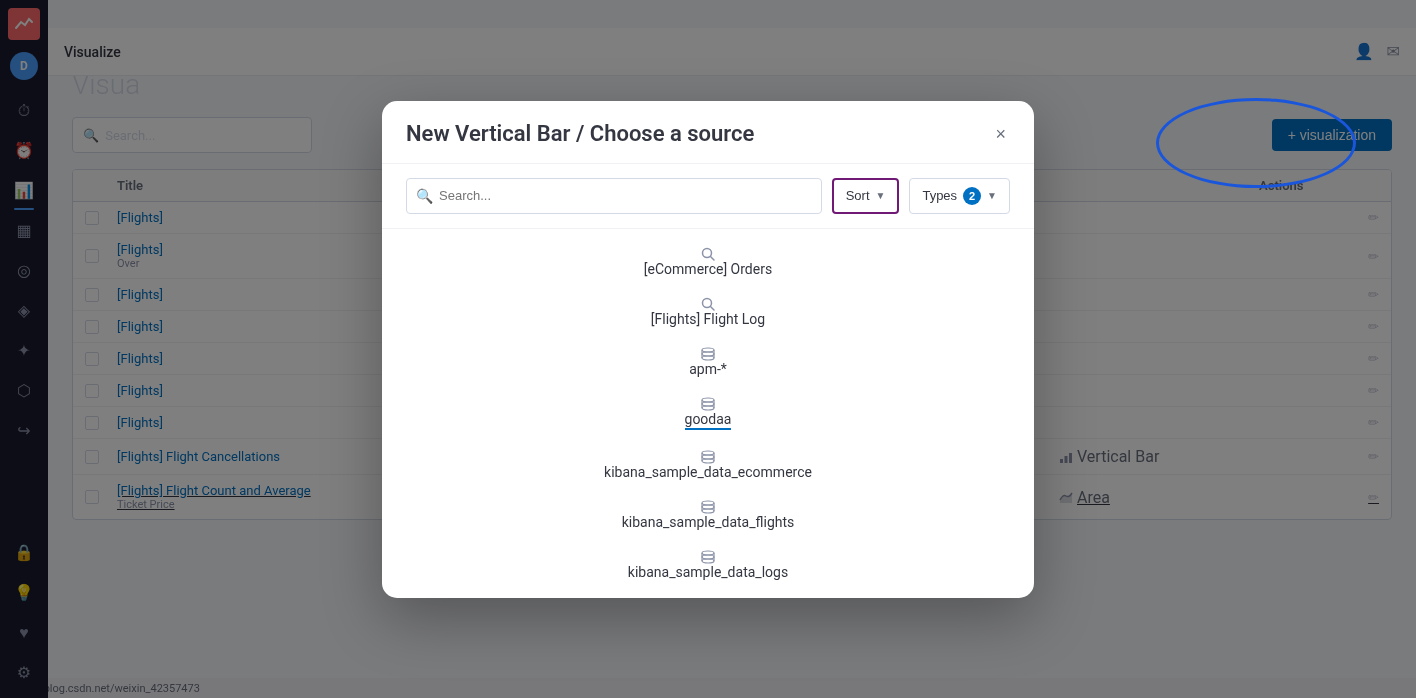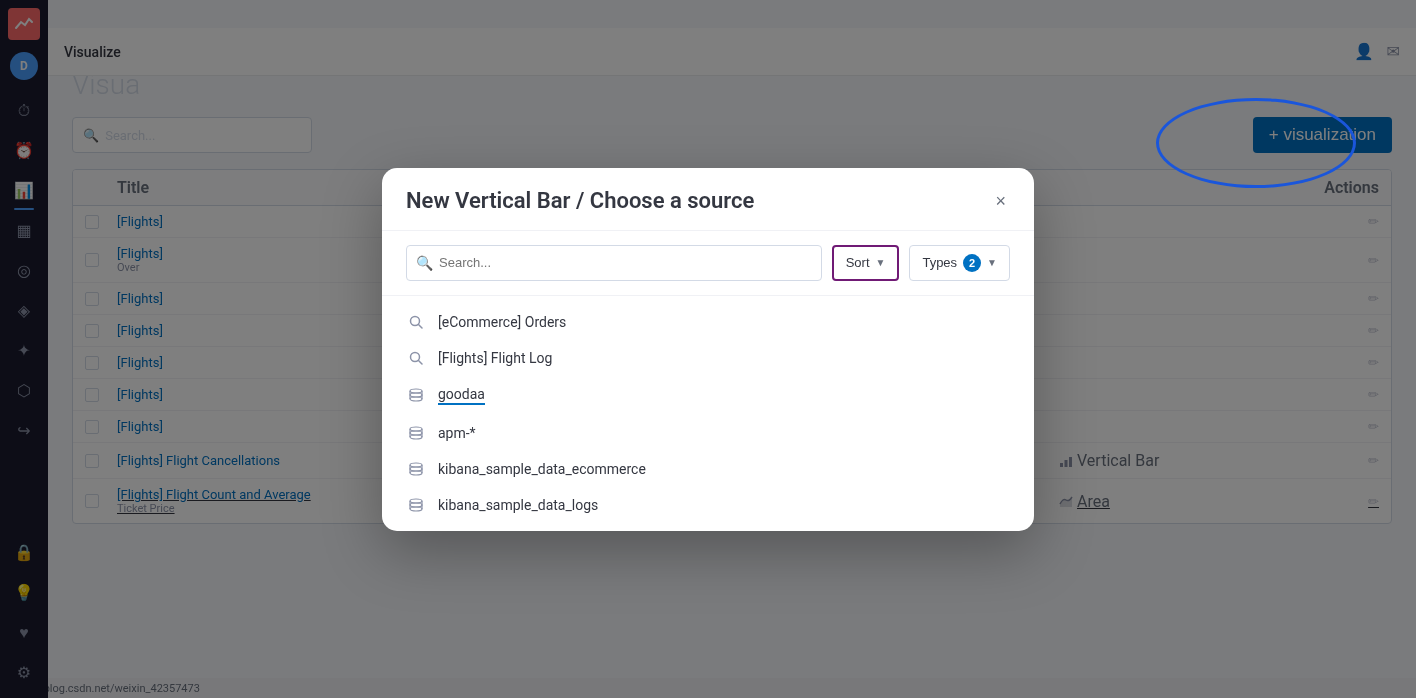--- a/index.html
+++ b/index.html
@@ -137,38 +137,38 @@
       align-items: center;
       gap: 6px;
     }
     .create-btn {
       margin-left: auto;
       background: #0071c2;
       color: white;
       border: none;
       border-radius: 4px;
       padding: 8px 16px;
-      font-size: 17px;
+      font-size: 14px;
       cursor: pointer;
       white-space: nowrap;
     }
 
     
     .table-wrap {
       background: white;
       border: 1px solid #d3dae6;
       border-radius: 4px;
       overflow: hidden;
     }
     .table-header {
       display: grid;
       grid-template-columns: 32px 1fr 200px 120px;
       padding: 8px 12px;
       border-bottom: 1px solid #d3dae6;
-      font-size: 16px;
+      font-size: 13px;
       color: #69707d;
       font-weight: 600;
       background: #fafbfd;
     }
     .table-row {
       display: grid;
       grid-template-columns: 32px 1fr 200px 120px;
       padding: 8px 12px;
       border-bottom: 1px solid #f0f1f5;
       font-size: 13px;
@@ -318,23 +318,24 @@
     .modal-list {
       padding: 8px 0;
       max-height: 400px;
       overflow-y: auto;
     }
 
     .list-item {
       display: flex;
       align-items: center;
       padding: 10px 24px;
-      gap: 12px;
+      gap: 0;
       cursor: pointer;
       transition: background 0.1s;
+      flex-direction: column;
     }
 
     .item-icon {
       color: #8c93a8;
       font-size: 14px;
       flex-shrink: 0;
       width: 20px;
       display: flex;
       align-items: center;
       justify-content: center;
@@ -409,21 +410,21 @@
     <button class="create-btn">
       + <span>visualization</span>
     </button>
   </div>
 
   <div class="table-wrap">
     <div class="table-header">
       <div></div>
       <div>Title</div>
       <div></div>
-      <div style="text-align:right">Actions</div>
+      <div style="text-align:left">Actions</div>
     </div>
     <div class="table-row">
       <div class="row-check"></div>
       <div class="row-title">[Flights]</div>
       <div></div>
       <div class="edit-icon">✏</div>
     </div>
     <div class="table-row">
       <div class="row-check"></div>
       <div>
@@ -531,20 +532,35 @@
       </div>
 
       <div class="list-item">
         <span class="item-icon">
           <svg width="14" height="14" viewBox="0 0 14 14" fill="none">
             <circle cx="6" cy="6" r="4.5" stroke="#8c93a8" stroke-width="1.5"></circle>
             <line x1="9.5" y1="9.5" x2="13" y2="13" stroke="#8c93a8" stroke-width="1.5" stroke-linecap="round"></line>
           </svg>
         </span>
         <span class="item-label">[Flights] Flight Log</span>
+      </div>
+
+      <div class="list-item">
+        <span class="item-icon">
+          <svg width="16" height="14" viewBox="0 0 16 14" fill="none">
+            <ellipse cx="8" cy="3" rx="6" ry="2" stroke="#8c93a8" stroke-width="1.2"></ellipse>
+            <path d="M2 3 L2 7" stroke="#8c93a8" stroke-width="1.2"></path>
+            <path d="M14 3 L14 7" stroke="#8c93a8" stroke-width="1.2"></path>
+            <ellipse cx="8" cy="7" rx="6" ry="2" stroke="#8c93a8" stroke-width="1.2"></ellipse>
+            <path d="M2 7 L2 11" stroke="#8c93a8" stroke-width="1.2"></path>
+            <path d="M14 7 L14 11" stroke="#8c93a8" stroke-width="1.2"></path>
+            <ellipse cx="8" cy="11" rx="6" ry="2" stroke="#8c93a8" stroke-width="1.2"></ellipse>
+          </svg>
+        </span>
+        <span class="item-label">apm-*</span>
       </div>
 
       <div class="list-item">
         <span class="item-icon">
           <svg width="16" height="14" viewBox="0 0 16 14" fill="none">
             <ellipse cx="8" cy="3" rx="6" ry="2" stroke="#8c93a8" stroke-width="1.2"></ellipse>
             <path d="M2 3 L2 7" stroke="#8c93a8" stroke-width="1.2"></path>
             <path d="M14 3 L14 7" stroke="#8c93a8" stroke-width="1.2"></path>
             <ellipse cx="8" cy="7" rx="6" ry="2" stroke="#8c93a8" stroke-width="1.2"></ellipse>
             <path d="M2 7 L2 11" stroke="#8c93a8" stroke-width="1.2"></path>
@@ -560,38 +576,37 @@
           <svg width="16" height="14" viewBox="0 0 16 14" fill="none">
             <ellipse cx="8" cy="3" rx="6" ry="2" stroke="#8c93a8" stroke-width="1.2"></ellipse>
             <path d="M2 3 L2 7" stroke="#8c93a8" stroke-width="1.2"></path>
             <path d="M14 3 L14 7" stroke="#8c93a8" stroke-width="1.2"></path>
             <ellipse cx="8" cy="7" rx="6" ry="2" stroke="#8c93a8" stroke-width="1.2"></ellipse>
             <path d="M2 7 L2 11" stroke="#8c93a8" stroke-width="1.2"></path>
             <path d="M14 7 L14 11" stroke="#8c93a8" stroke-width="1.2"></path>
             <ellipse cx="8" cy="11" rx="6" ry="2" stroke="#8c93a8" stroke-width="1.2"></ellipse>
           </svg>
         </span>
-        <span class="item-label">apm-*</span>
+        <span class="item-label">kibana_sample_data_ecommerce</span>
       </div>
 
       <div class="list-item">
         <span class="item-icon">
           <svg width="16" height="14" viewBox="0 0 16 14" fill="none">
             <ellipse cx="8" cy="3" rx="6" ry="2" stroke="#8c93a8" stroke-width="1.2"></ellipse>
             <path d="M2 3 L2 7" stroke="#8c93a8" stroke-width="1.2"></path>
             <path d="M14 3 L14 7" stroke="#8c93a8" stroke-width="1.2"></path>
             <ellipse cx="8" cy="7" rx="6" ry="2" stroke="#8c93a8" stroke-width="1.2"></ellipse>
             <path d="M2 7 L2 11" stroke="#8c93a8" stroke-width="1.2"></path>
             <path d="M14 7 L14 11" stroke="#8c93a8" stroke-width="1.2"></path>
             <ellipse cx="8" cy="11" rx="6" ry="2" stroke="#8c93a8" stroke-width="1.2"></ellipse>
           </svg>
         </span>
-        <span class="item-label">kibana_sample_data_ecommerce</span>
-      </div>
-
+        <span class="item-label">kibana_sample_data_flights</span>
+      </div>
 
       <div class="list-item">
         <span class="item-icon">
           <svg width="16" height="14" viewBox="0 0 16 14" fill="none">
             <ellipse cx="8" cy="3" rx="6" ry="2" stroke="#8c93a8" stroke-width="1.2"></ellipse>
             <path d="M2 3 L2 7" stroke="#8c93a8" stroke-width="1.2"></path>
             <path d="M14 3 L14 7" stroke="#8c93a8" stroke-width="1.2"></path>
             <ellipse cx="8" cy="7" rx="6" ry="2" stroke="#8c93a8" stroke-width="1.2"></ellipse>
             <path d="M2 7 L2 11" stroke="#8c93a8" stroke-width="1.2"></path>
             <path d="M14 7 L14 11" stroke="#8c93a8" stroke-width="1.2"></path>

